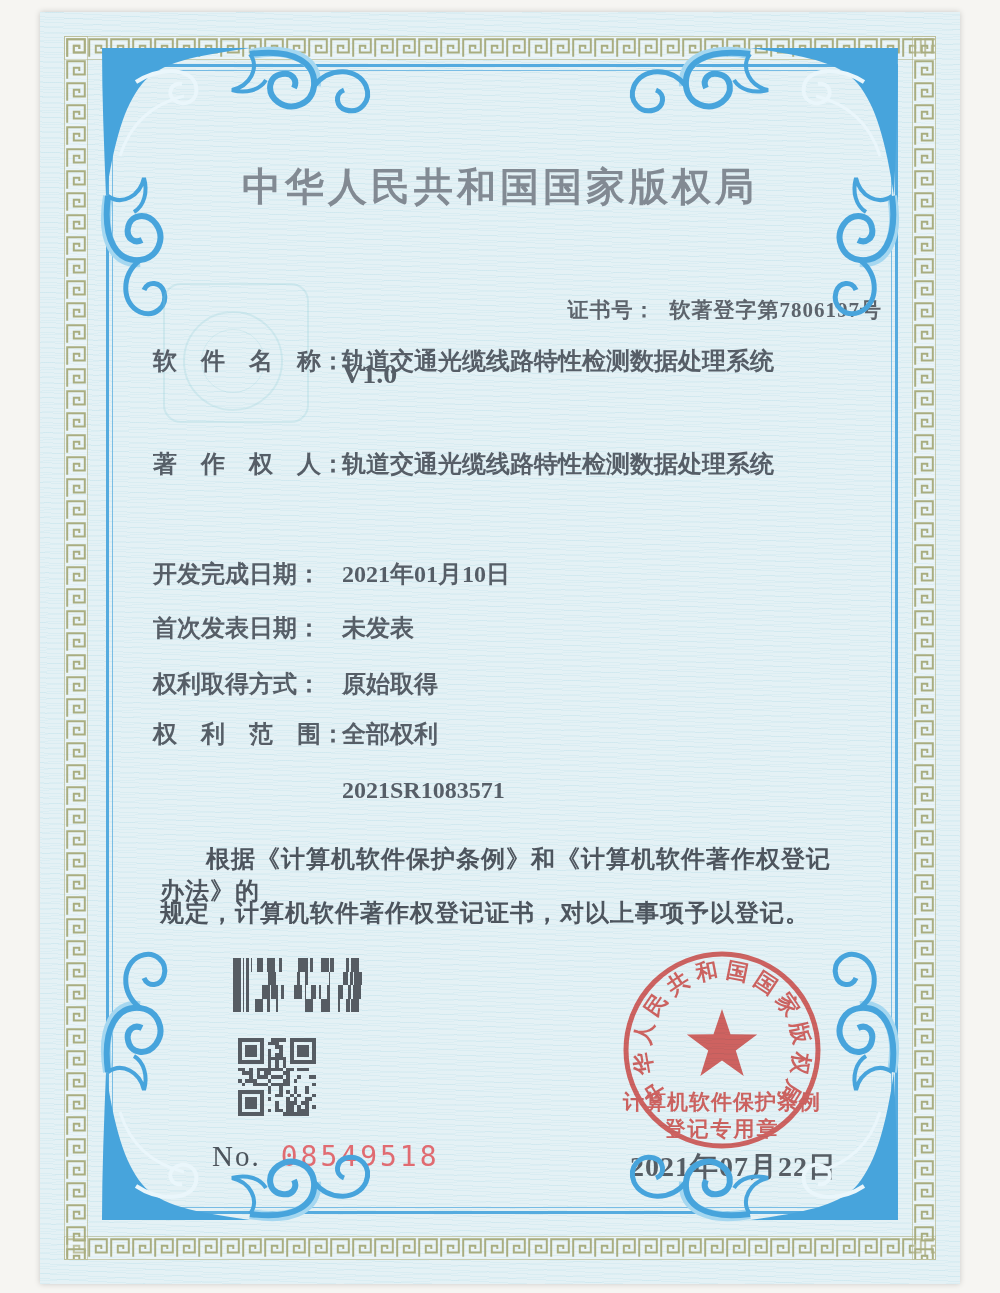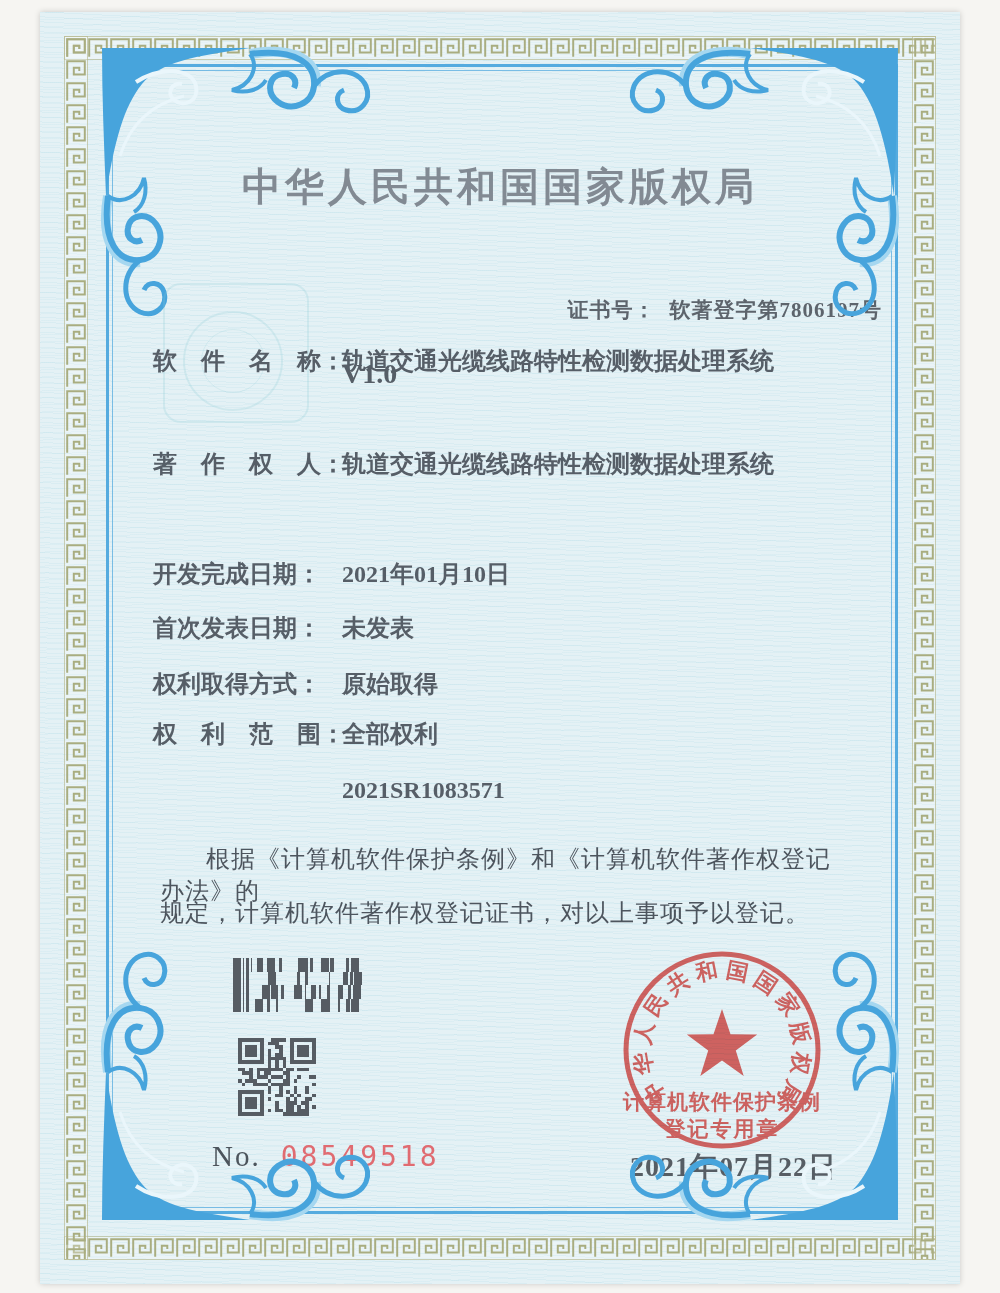--- a/index.html
+++ b/index.html
@@ -75,21 +75,21 @@
   .row .lab {
     position:absolute; left:113px; font-size:24px; font-weight:bold; color:#565e67;
   }
   .row .val {
     position:absolute; left:302px; font-size:24px; font-weight:bold; color:#565e67;
     white-space:nowrap;
   }
   .val2 { position:absolute; left:302px; top:346px; font-size:28px; font-weight:bold; color:#565e67; }
   .statement-line {
     position:absolute; left:120px; width:688px;
-    font-size:24px; font-weight:normal; color:#4d555e; letter-spacing:1px;
+    font-size:24px; font-weight:bold; color:#4d555e; letter-spacing:1px;
   }
   .st1 { top:831px; text-indent:46px; }
   .st2 { top:885px; }
   
   .barcode { position:absolute; left:193px; top:946px; width:140px; height:54px;
              display:flex; flex-direction:column; }
   .barcode .bc-row { flex:1; display:flex; }
   .barcode .b  { height:100%; }
   .barcode .d  { background:#565c63; }
   .qrcode { position:absolute; left:198px; top:1026px; width:78px; height:78px;

